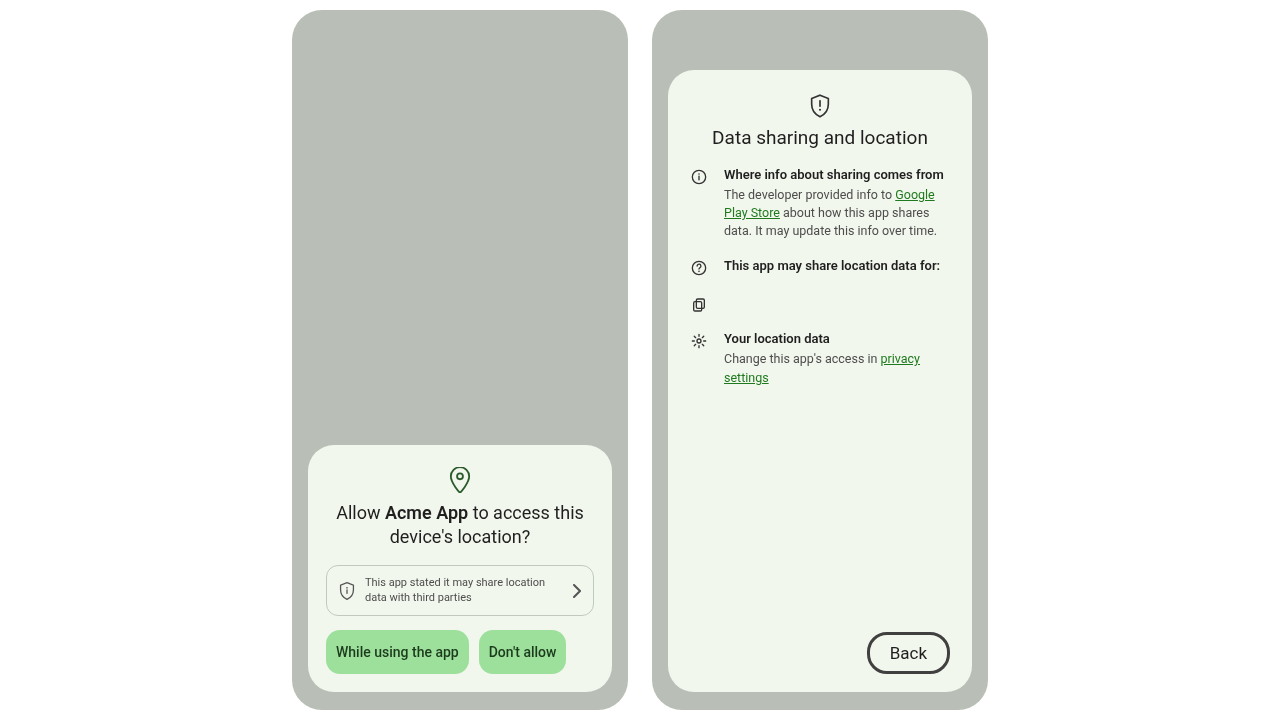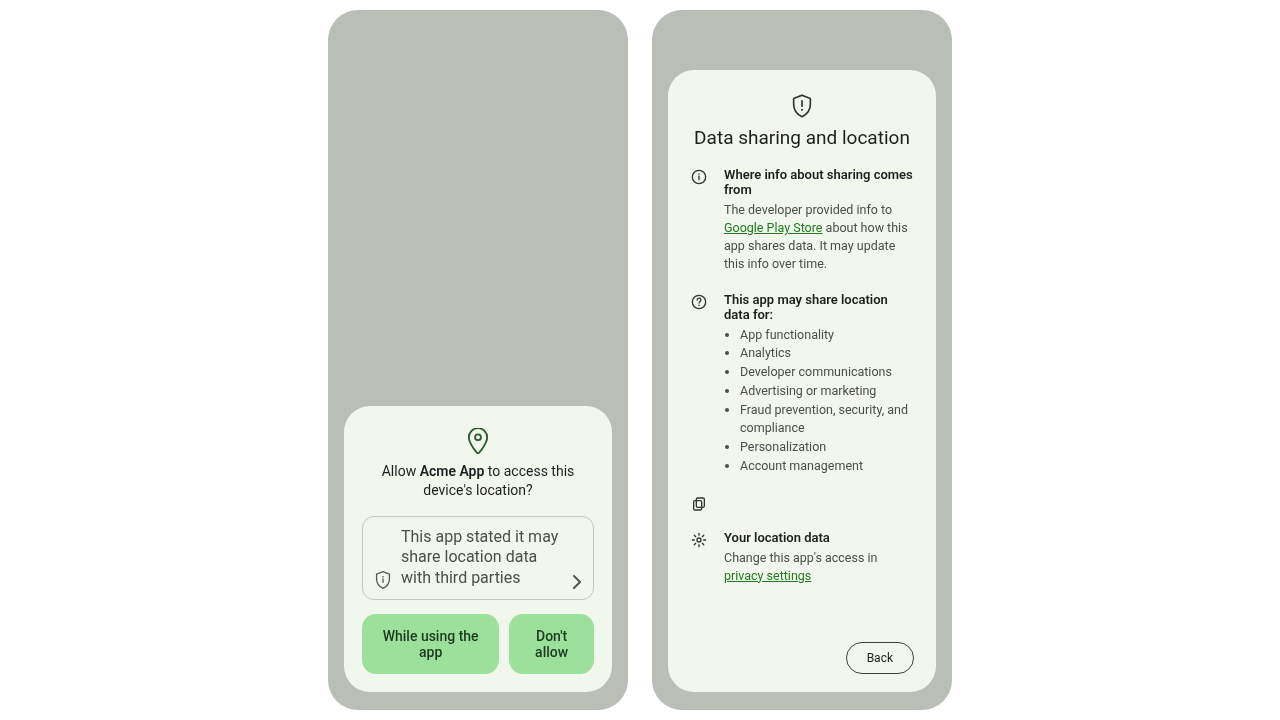--- a/index.html
+++ b/index.html
@@ -19,51 +19,51 @@
     margin:0;
     width:1280px;
     height:720px;
     background:var(--bg);
     display:flex;
     justify-content:center;
     align-items:center;
     gap:24px;
   }
   .phone{
-    width:300px;
+    width:336px;
     height:700px;
     background:var(--phone-bg);
     border-radius:30px;
     position:relative;
     overflow:hidden;
   }
   
   .perm-card{
     position:absolute;
     left:16px;right:16px;bottom:18px;
     background:var(--card-bg);
     border-radius:26px;
     padding:22px 18px 18px 18px;
   }
   .center{display:flex;justify-content:center;}
   .hdr-icon{display:flex;justify-content:center;margin-bottom:8px;}
   .perm-title{
     text-align:center;
-    font-size:14px;
+    font-size:18px;
     line-height:1.35;
     color:var(--text);
     margin:6px 4px 16px 4px;
   }
   .perm-title .app{font-weight:600;}
   .share-row{
-    display:flex;align-items:flex-end;gap:10px;
+    display:flex;align-items:center;gap:10px;
     border:1px solid var(--outline);
     border-radius:12px;
     padding:10px 12px;
-    font-size:16px;
+    font-size:11px;
     color:var(--subtext);
     cursor:pointer;
   }
   .share-row .txt{flex:1;line-height:1.3;}
   .opts{display:flex;justify-content:space-around;gap:10px;margin:20px 0 8px 0;}
   .opt{display:flex;flex-direction:column;align-items:center;gap:8px;cursor:pointer;}
   .opt .circle{
     width:86px;height:86px;border-radius:50%;
     background:#e6ece5;
     display:flex;align-items:center;justify-content:center;
@@ -119,23 +119,23 @@
   .section{display:flex;gap:16px;margin-bottom:18px;}
   .section .icon{flex:0 0 18px;display:flex;justify-content:center;padding-top:2px;}
   .section .body{flex:1;}
   .sec-head{font-size:13px;font-weight:600;color:var(--text);margin-bottom:4px;}
   .sec-text{font-size:12.5px;color:var(--subtext);line-height:1.45;}
   .sec-text a, .link{color:var(--link);text-decoration:underline;cursor:pointer;}
   ul.bullets{margin:4px 0 0 0;padding-left:16px;}
   ul.bullets li{font-size:12.5px;color:var(--subtext);line-height:1.5;}
   .back-row{margin-top:auto;display:flex;justify-content:flex-end;}
   .back-btn{
-    border:1px solid #404040;background:transparent;
+    border:3px solid #404040;background:transparent;
     border-radius:20px;padding:8px 20px;
-    font-size:12px;color:var(--text);cursor:pointer;
+    font-size:17px;color:var(--text);cursor:pointer;
   }
   svg{display:block;}
 </style>
 </head>
 <body>
 
 <div class="phone">
   <div class="perm-card">
 
     <div class="hdr-icon">
@@ -206,29 +206,20 @@
     <div class="section">
       <div class="icon">
         <svg width="16" height="16" viewBox="0 0 24 24">
             <circle cx="12" cy="12" r="10" fill="none" stroke="#333" stroke-width="2"></circle>
             <path d="M9.2 9a2.8 2.8 0 115.1 1.6c-.9 1.1-2.3 1.4-2.3 3" fill="none" stroke="#333" stroke-width="2" stroke-linecap="round"></path>
             <circle cx="12" cy="17" r="1.2" fill="#333"></circle>
           </svg>
       </div>
       <div class="body">
         <div class="sec-head">This app may share location data for:</div>
-        <ul class="bullets">
-          <li>App functionality</li>
-          <li>Analytics</li>
-          <li>Developer communications</li>
-          <li>Advertising or marketing</li>
-          <li>Fraud prevention, security, and compliance</li>
-          <li>Personalization</li>
-          <li>Account management</li>
-        </ul>
       </div>
     </div>
 
     <div class="section">
       <div class="icon">
         <svg width="16" height="16" viewBox="0 0 24 24">
             <rect x="8" y="3" width="12" height="14" rx="2" fill="none" stroke="#333" stroke-width="2"></rect>
             <rect x="4" y="7" width="12" height="14" rx="2" fill="none" stroke="#333" stroke-width="2"></rect>
           </svg>
       </div>

